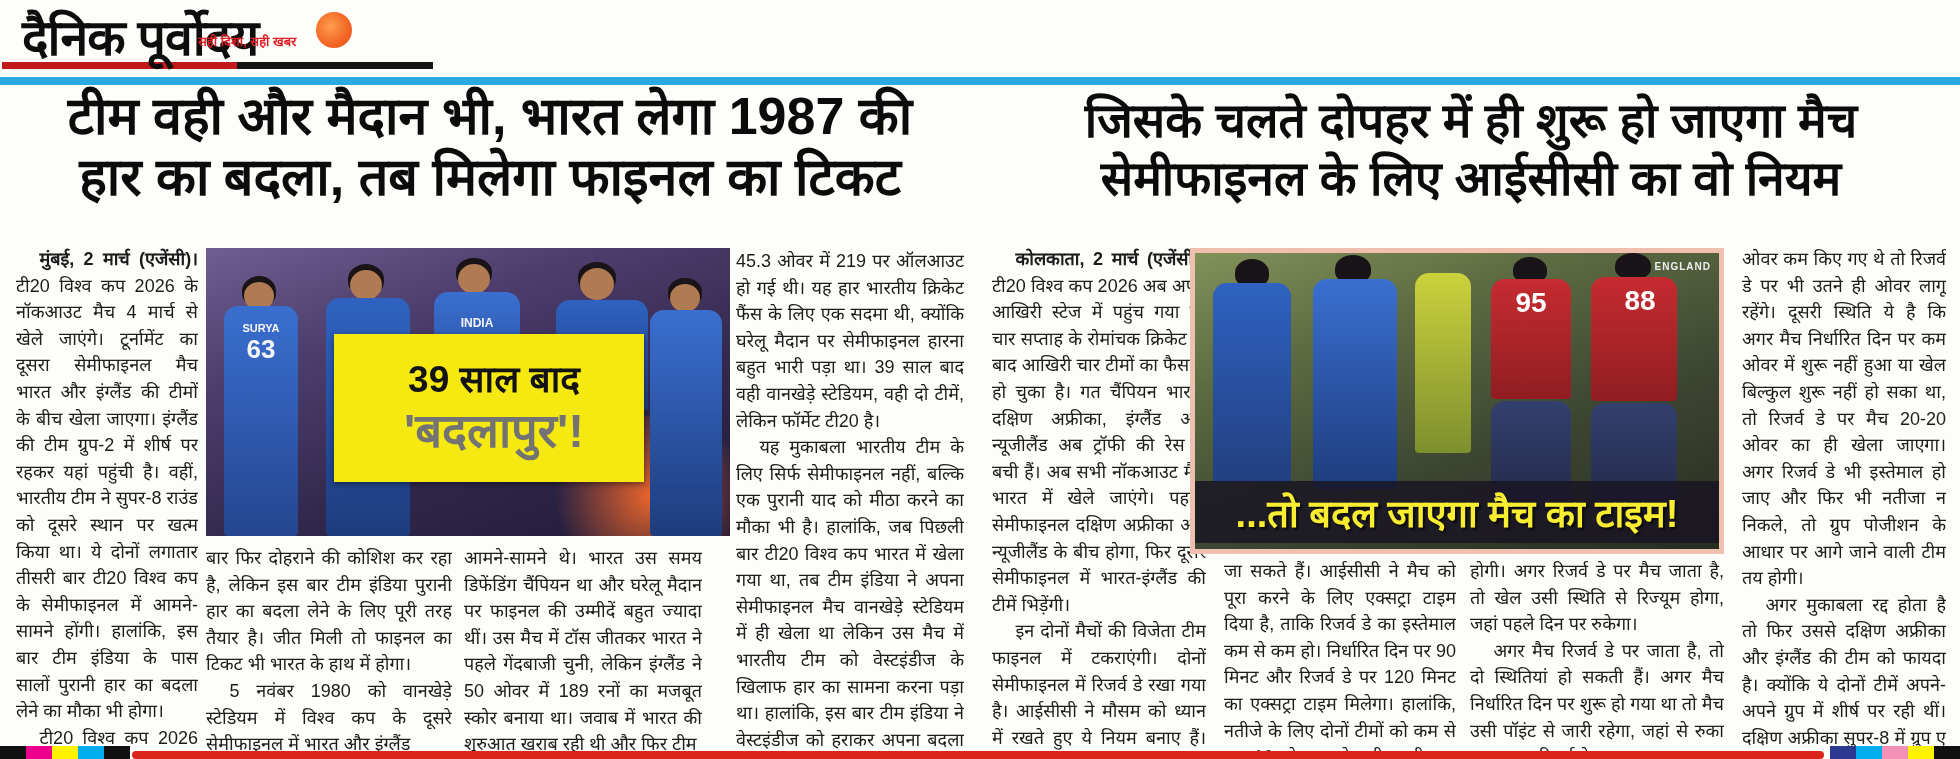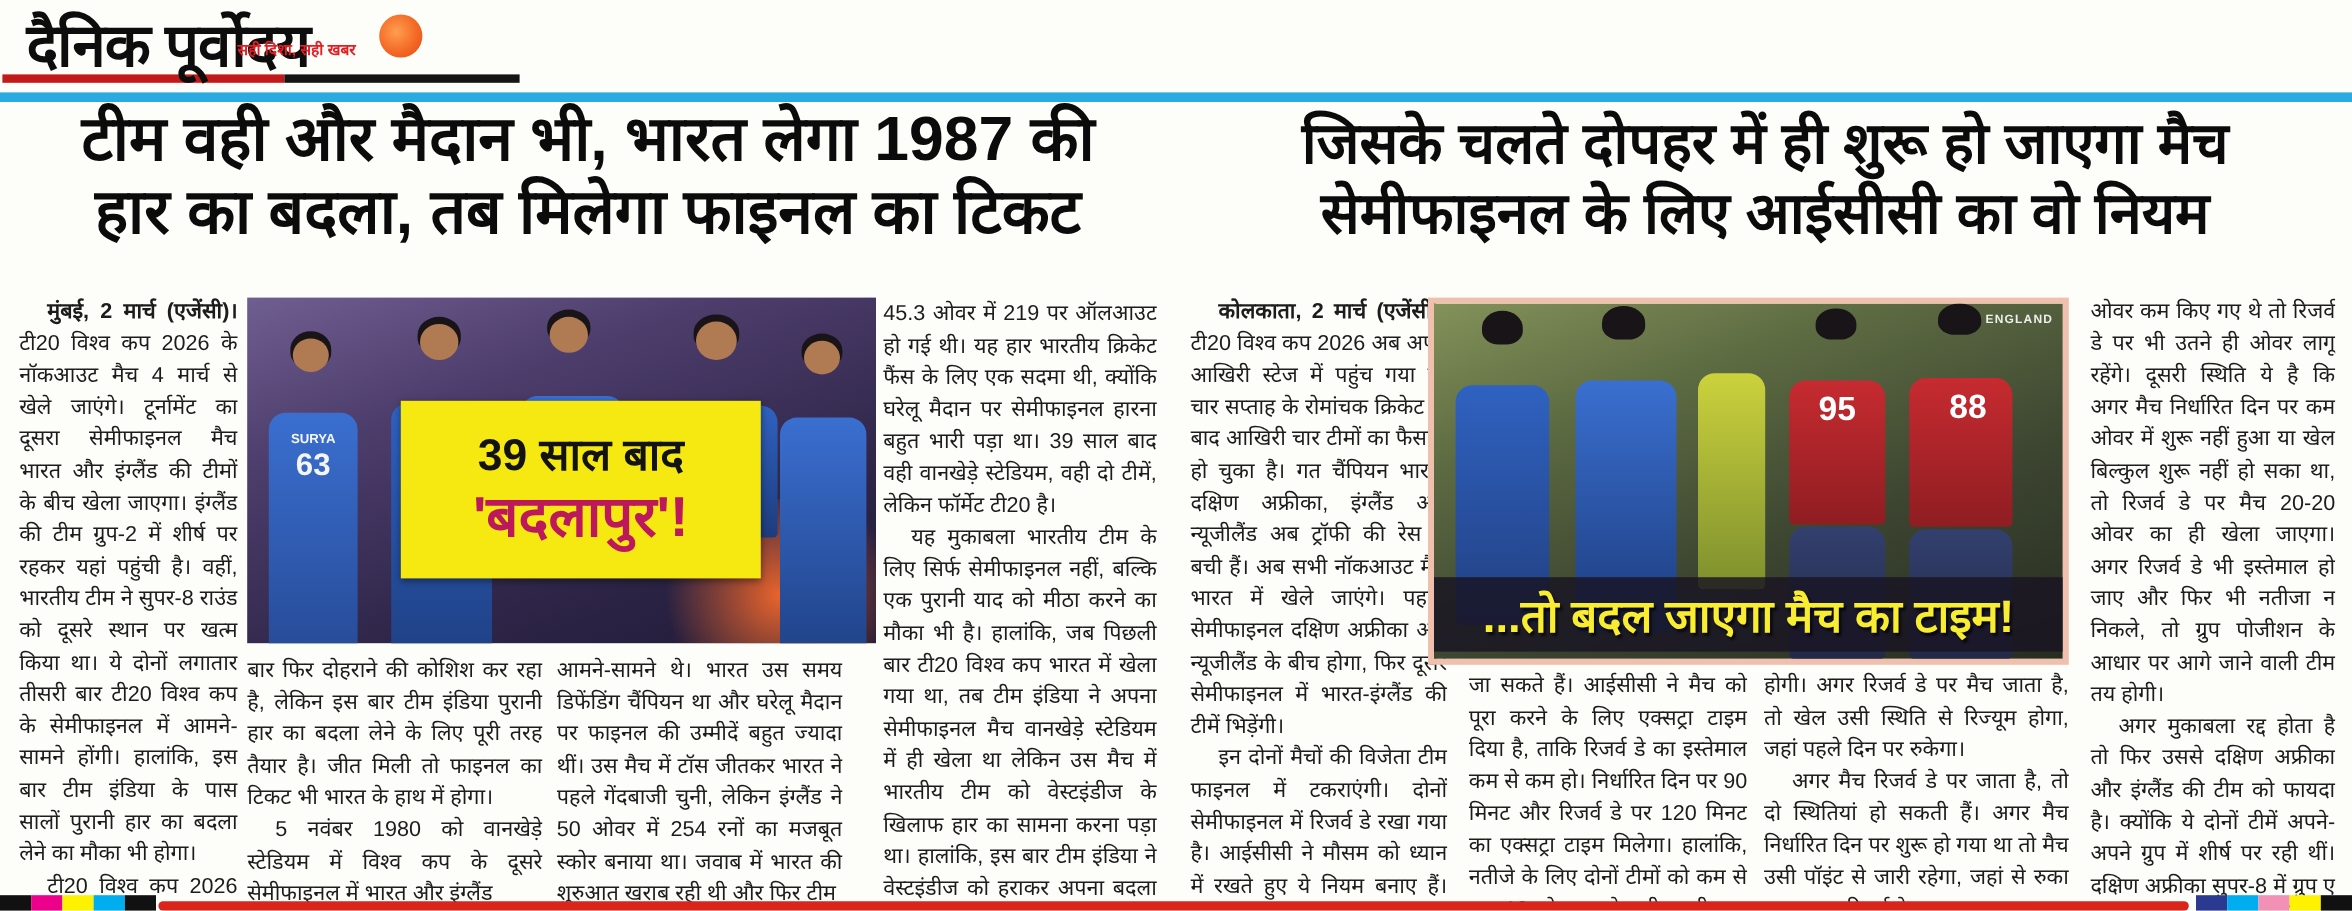--- a/index.html
+++ b/index.html
@@ -31,29 +31,29 @@
   .c-l4{left:736px;top:248px;width:228px;height:510px;}
   .c-r1{left:992px;top:246px;width:214px;height:512px;}
   .c-r2{left:1224px;top:558px;width:232px;height:200px;}
   .c-r3{left:1470px;top:558px;width:254px;height:200px;}
   .c-r4{left:1742px;top:246px;width:204px;height:512px;}
   
   .photo-left{left:206px;top:248px;width:524px;height:288px;overflow:hidden;
     background:linear-gradient(160deg,#6f5e90 0%,#4d3d6c 30%,#2f2649 68%,#201a36 100%);}
   .glow-orange{right:-30px;bottom:-40px;width:220px;height:160px;border-radius:50%;
     background:radial-gradient(circle,#e8642c 0%,rgba(232,100,44,0) 70%);}
-  .player{border-radius:14px 14px 4px 4px;margin-top:38px;}
+  .player{border-radius:14px 14px 4px 4px;}
   .head{border-radius:50%;background:#b07a52;}
   .hair{border-radius:50% 50% 40% 40%;background:#191418;}
   .jersey-label{color:#f5f5f5;font-weight:700;text-align:center;}
   .cap-box{left:128px;top:86px;width:300px;height:148px;background:#f6e912;
     display:flex;flex-direction:column;align-items:center;justify-content:center;
-    box-shadow:0 2px 6px rgba(0,0,0,.45);}
+    box-shadow:0 2px 6px rgba(0,0,0,.45);padding-left:10px;}
   .cap-box .l1{font-size:37px;font-weight:700;color:#131313;line-height:46px;}
-  .cap-box .l2{font-size:47px;font-weight:700;color:#be185d;line-height:56px;}
+  .cap-box .l2{font-size:47px;font-weight:700;color:#737373;line-height:56px;}
   
   .photo-right{left:1190px;top:248px;width:524px;height:296px;overflow:hidden;
     border:5px solid #efc0ae;
     background:linear-gradient(160deg,#83915a 0%,#5d6b42 28%,#3d4631 62%,#272c21 100%);}
   .cap-band{left:0;bottom:6px;width:100%;height:62px;background:rgba(24,20,34,.82);
     display:flex;align-items:center;justify-content:center;}
   .cap-band .txt{color:#f9ed32;font-size:38px;font-weight:700;
     text-shadow:2px 2px 2px rgba(0,0,0,.7);white-space:nowrap;}
   .shirt-num{color:#fff;font-weight:700;font-size:28px;text-align:center;}
   .team-tag{color:#eee;font-size:10px;font-weight:700;letter-spacing:1px;}
@@ -110,21 +110,21 @@
     <div class="l2">'बदलापुर'!</div>
   </div>
 </div>
 
 <div class="abs col c-l2">
   <p style="text-indent:0;">बार फिर दोहराने की कोशिश कर रहा है, लेकिन इस बार टीम इंडिया पुरानी हार का बदला लेने के लिए पूरी तरह तैयार है। जीत मिली तो फाइनल का टिकट भी भारत के हाथ में होगा।</p>
   <p>5 नवंबर 1980 को वानखेड़े स्टेडियम में विश्व कप के दूसरे सेमीफाइनल में भारत और इंग्लैंड</p>
 </div>
 
 <div class="abs col c-l3">
-  <p style="text-indent:0;">आमने-सामने थे। भारत उस समय डिफेंडिंग चैंपियन था और घरेलू मैदान पर फाइनल की उम्मीदें बहुत ज्यादा थीं। उस मैच में टॉस जीतकर भारत ने पहले गेंदबाजी चुनी, लेकिन इंग्लैंड ने 50 ओवर में 254 रनों का मजबूत स्कोर बनाया था। जवाब में भारत की शुरुआत खराब रही थी और फिर टीम</p>
+  <p style="text-indent:0;">आमने-सामने थे। भारत उस समय डिफेंडिंग चैंपियन था और घरेलू मैदान पर फाइनल की उम्मीदें बहुत ज्यादा थीं। उस मैच में टॉस जीतकर भारत ने पहले गेंदबाजी चुनी, लेकिन इंग्लैंड ने 50 ओवर में 189 रनों का मजबूत स्कोर बनाया था। जवाब में भारत की शुरुआत खराब रही थी और फिर टीम</p>
 </div>
 
 <div class="abs col c-l4">
   <p style="text-indent:0;">45.3 ओवर में 219 पर ऑलआउट हो गई थी। यह हार भारतीय क्रिकेट फैंस के लिए एक सदमा थी, क्योंकि घरेलू मैदान पर सेमीफाइनल हारना बहुत भारी पड़ा था। 39 साल बाद वही वानखेड़े स्टेडियम, वही दो टीमें, लेकिन फॉर्मेट टी20 है।</p>
   <p>यह मुकाबला भारतीय टीम के लिए सिर्फ सेमीफाइनल नहीं, बल्कि एक पुरानी याद को मीठा करने का मौका भी है। हालांकि, जब पिछली बार टी20 विश्व कप भारत में खेला गया था, तब टीम इंडिया ने अपना सेमीफाइनल मैच वानखेड़े स्टेडियम में ही खेला था लेकिन उस मैच में भारतीय टीम को वेस्टइंडीज के खिलाफ हार का सामना करना पड़ा था। हालांकि, इस बार टीम इंडिया ने वेस्टइंडीज को हराकर अपना बदला पूरा कर लिया है और अब इंग्लैंड की बारी है।</p>
 </div>
 
 <div class="abs headline hl-right">
   <div>जिसके चलते दोपहर में ही शुरू हो जाएगा मैच</div>
   <div>सेमीफाइनल के लिए आईसीसी का वो नियम</div>

